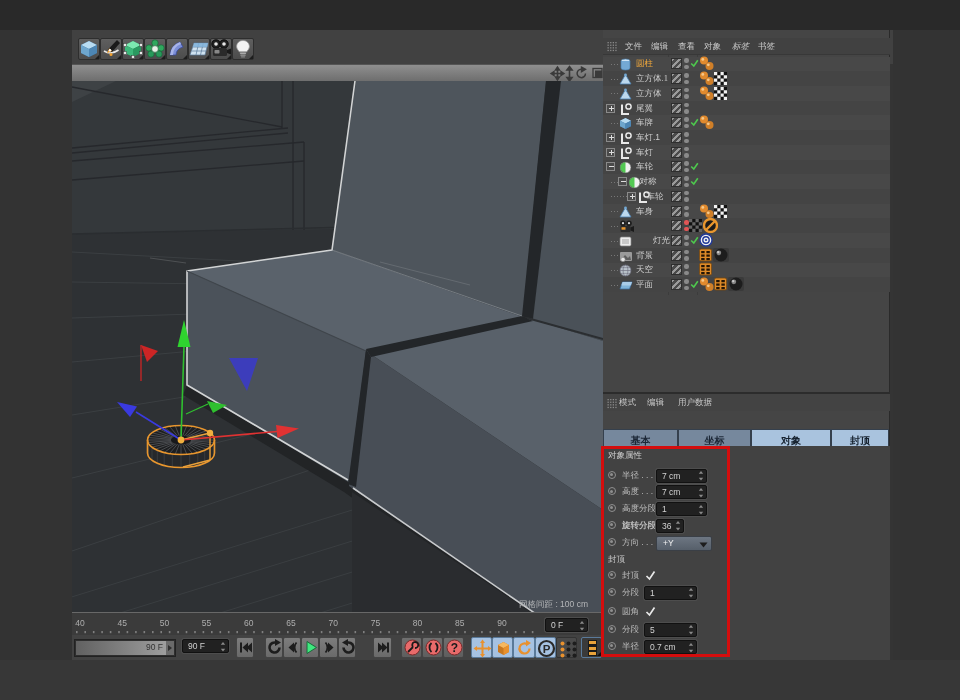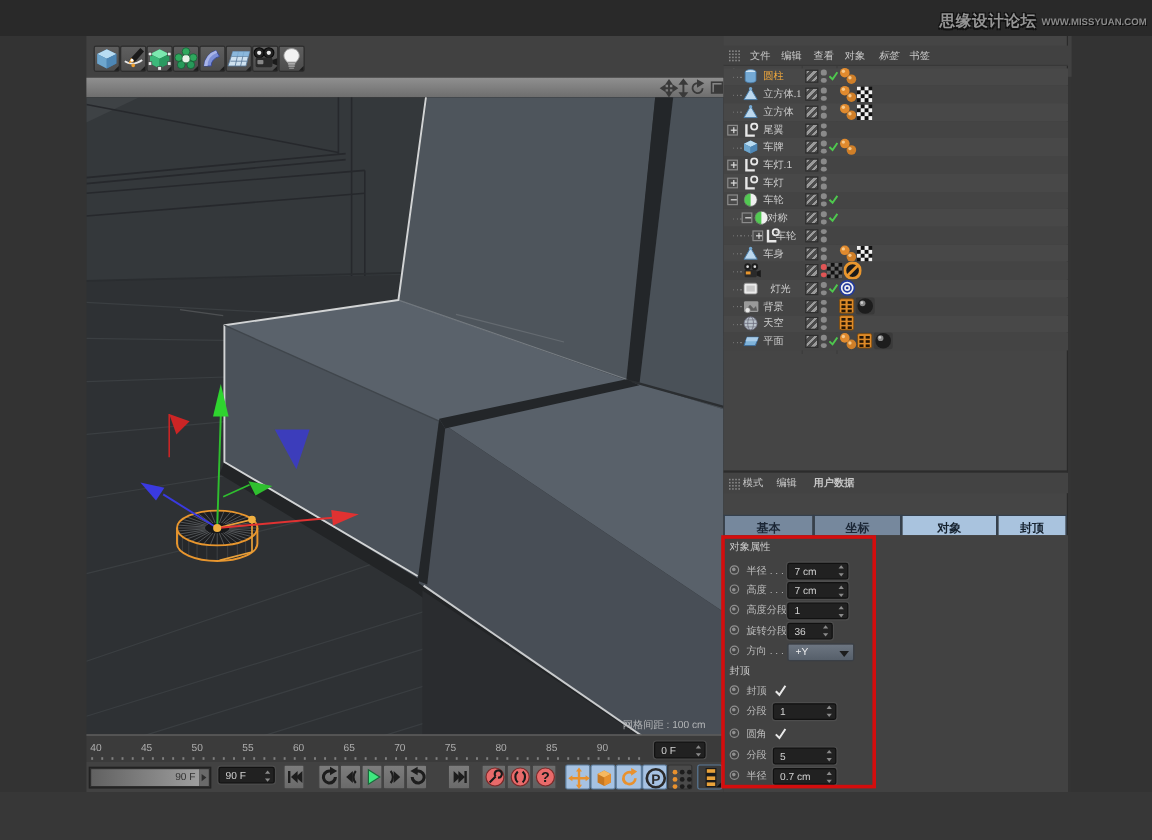--- a/index.html
+++ b/index.html
@@ -4,24 +4,20 @@
 *{margin:0;padding:0;box-sizing:border-box;}
 html,body{width:960px;height:700px;overflow:hidden;background:#343434;font-family:"Liberation Sans",sans-serif;}
 #page{position:relative;width:960px;height:700px;}
 .abs{position:absolute;}
 </style></head><body>
 <div id="page">
 <div class="abs" style="left:0;top:0;width:960px;height:30px;background:#292929;"></div>
 <div class="abs" style="left:0;top:30px;width:72px;height:630px;background:#333333;"></div>
 <div class="abs" style="left:893px;top:30px;width:67px;height:630px;background:#333333;"></div>
 <div class="abs" style="left:0;top:660px;width:960px;height:40px;background:#373737;"></div>
-<div class="abs" style="left:780px;top:7px;width:180px;height:20px;color:#8f8f8f;">
-<span style="position:absolute;left:3px;top:2px;font-size:13px;font-weight:bold;letter-spacing:0.5px;color:#949494;text-shadow:1px 1px 0 #111,-1px -1px 0 #111,1px -1px 0 #111,-1px 1px 0 #111;">思缘设计论坛</span>
-<span style="position:absolute;left:88px;top:7px;font-size:8px;font-weight:bold;letter-spacing:0px;color:#8a8a8a;text-shadow:1px 1px 0 #0d0d0d;">WWW.MISSYUAN.COM</span>
-</div>
 <div class="abs" style="left:72px;top:30px;width:821px;height:34px;background:#414141;"></div>
 <div class="abs" style="left:78px;top:38px;width:22px;height:22px;background:linear-gradient(#5f5f5f,#4c4c4c);border:1px solid #2e2e2e;border-radius:2px;">
       <svg width="20" height="20" style="position:absolute;left:0;top:0;">
         <polygon points="10,2 18,6 18,14 10,18 2,14 2,6" fill="#3c6f9c"></polygon>
         <polygon points="10,2 18,6 10,10 2,6" fill="#b8dcf2"></polygon>
         <polygon points="2,6 10,10 10,18 2,14" fill="#6ea6cd"></polygon>
         <polygon points="10,10 18,6 18,14 10,18" fill="#4d86b4"></polygon>
       </svg>
       <div class="abs" style="right:0;bottom:0;width:0;height:0;border-left:4px solid transparent;border-bottom:4px solid #1d1d1d;"></div>
     </div>
@@ -531,21 +527,21 @@
           <circle cx="7.5" cy="7.5" r="6.5" fill="none" stroke="#e8962e" stroke-width="2.4"></circle>
           <line x1="3" y1="12" x2="12" y2="3" stroke="#e8962e" stroke-width="2.4"></line>
         </svg>
       </div>
       <div class="abs" style="left:0;top:178.1px;width:287px;height:14.72px;background:#484848;"></div>
       <div class="abs" style="left:8px;top:185.5px;width:8px;height:1px;background-image:repeating-linear-gradient(90deg,#777 0,#777 1px,transparent 1px,transparent 3px);"></div>
       <div class="abs" style="left:16.0px;top:179.0px;width:16px;height:13px;"><svg width="13" height="13">
           <rect x="1" y="2" width="11" height="9" rx="1.5" fill="#ececec" stroke="#888" stroke-width="0.7"></rect>
           <rect x="3" y="4" width="7" height="5" fill="#c8c8c8"></rect>
         </svg></div>
-      <span style="position:absolute;left:39px;top:180.0px;font-size:8.5px;color:#cccccc;white-space:nowrap;">灯光</span>
+      <span style="position:absolute;left:50px;top:180.0px;font-size:8.5px;color:#cccccc;white-space:nowrap;">灯光</span>
       <div class="abs" style="left:68px;top:180.0px;width:11px;height:11px;background:repeating-linear-gradient(135deg,#9a9a9a 0,#9a9a9a 2px,#4a4a4a 2px,#4a4a4a 4.5px);border:1px solid #2e2e2e;"></div>
       <div class="abs" style="left:81px;top:180.0px;width:4.5px;height:4.5px;border-radius:50%;background:#8a8a8a;"></div>
       <div class="abs" style="left:81px;top:186.5px;width:4.5px;height:4.5px;border-radius:50%;background:#8a8a8a;"></div>
       <svg width="9" height="9" style="position:absolute;left:86.5px;top:180.5px;">
         <path d="M1.2 4.5 L3.8 7 L7.8 1.2" stroke="#4ec84e" stroke-width="1.6" fill="none"></path>
       </svg>
       <div class="abs" style="left:96px;top:178.0px;width:17px;height:15px;">
         <svg width="14" height="14" style="position:absolute;left:0;top:0;">
           <circle cx="7" cy="7" r="6" fill="#f0f0f0" stroke="#223a9a" stroke-width="1.4"></circle>
           <circle cx="7" cy="7" r="3.2" fill="none" stroke="#223a9a" stroke-width="1.4"></circle>
@@ -664,21 +660,21 @@
           <rect x="6.7" y="9.2" width="1.3" height="1.3"></rect>
           <rect x="9.3" y="9.2" width="1.3" height="1.3"></rect>
           <rect x="1.5" y="11.8" width="1.3" height="1.3"></rect>
           <rect x="4.1" y="11.8" width="1.3" height="1.3"></rect>
           <rect x="6.7" y="11.8" width="1.3" height="1.3"></rect>
           <rect x="9.3" y="11.8" width="1.3" height="1.3"></rect>
         </g>
       </svg>
       <span style="position:absolute;left:16px;top:3px;font-size:8.5px;color:#c8c8c8;">模式</span>
       <span style="position:absolute;left:44px;top:3px;font-size:8.5px;color:#c8c8c8;">编辑</span>
-      <span style="position:absolute;left:75px;top:3px;font-size:8.5px;color:#c8c8c8;font-weight:bold;">用户数据</span>
+      <span style="position:absolute;left:75px;top:3px;font-size:8.5px;color:#c8c8c8;">用户数据</span>
     </div>
 <div class="abs" style="left:603px;top:429px;width:75px;height:17px;background:linear-gradient(#76889d,#76889d);border:1px solid #35404d;border-bottom:none;text-align:center;"><span style="font-size:10px;font-weight:bold;color:#1c2736;position:relative;top:0px;">基本</span></div>
 <div class="abs" style="left:678px;top:429px;width:73px;height:17px;background:linear-gradient(#76889d,#76889d);border:1px solid #35404d;border-bottom:none;text-align:center;"><span style="font-size:10px;font-weight:bold;color:#1c2736;position:relative;top:0px;">坐标</span></div>
 <div class="abs" style="left:751px;top:429px;width:80px;height:17px;background:linear-gradient(#a9c3de,#a9c3de);border:1px solid #35404d;border-bottom:none;text-align:center;"><span style="font-size:10px;font-weight:bold;color:#16222f;position:relative;top:0px;">对象</span></div>
 <div class="abs" style="left:831px;top:429px;width:58px;height:17px;background:linear-gradient(#a9c3de,#a9c3de);border:1px solid #35404d;border-bottom:none;text-align:center;"><span style="font-size:10px;font-weight:bold;color:#16222f;position:relative;top:0px;">封顶</span></div>
 <div class="abs" style="left:603px;top:446px;width:287px;height:214px;background:#424242;"></div>
 <span style="position:absolute;left:608px;top:450px;font-size:8.5px;color:#cccccc;">对象属性</span>
 <div class="abs" style="left:608px;top:470.5px;width:8px;height:8px;border:1.2px solid #8f8f8f;border-radius:50%;">
       <div style="position:absolute;left:1.4px;top:1.4px;width:3px;height:3px;border-radius:50%;background:#8f8f8f;"></div>
     </div>
@@ -708,22 +704,22 @@
 <div class="abs" style="left:656px;top:502.1px;width:51px;height:14px;background:#212121;border:1px solid #111;box-shadow:0 0 0 1px #4d4d4d;border-radius:2px;">
       <span style="position:absolute;left:5px;top:1px;font-size:8.5px;color:#d2d2d2;">1</span>
       <svg width="6" height="12" style="position:absolute;right:2px;top:0.5px;">
         <polygon points="3,1 0.8,3.8 5.2,3.8" fill="#8a8a8a"></polygon>
         <polygon points="3,10.5 0.8,7.7 5.2,7.7" fill="#8a8a8a"></polygon>
       </svg>
     </div>
 <div class="abs" style="left:608px;top:520.9px;width:8px;height:8px;border:1.2px solid #8f8f8f;border-radius:50%;">
       <div style="position:absolute;left:1.4px;top:1.4px;width:3px;height:3px;border-radius:50%;background:#8f8f8f;"></div>
     </div>
-<span style="position:absolute;left:622px;top:519.9px;font-size:8.5px;color:#bcbcbc;">旋转分段</span>
-<div class="abs" style="left:656px;top:518.9px;width:38px;height:14px;background:#212121;border:1px solid #111;box-shadow:0 0 0 1px #4d4d4d;border-radius:2px;">
+<span style="position:absolute;left:622px;top:519.9px;font-size:8.5px;color:#bcbcbc;font-weight:bold;">旋转分段</span>
+<div class="abs" style="left:656px;top:518.9px;width:28px;height:14px;background:#212121;border:1px solid #111;box-shadow:0 0 0 1px #4d4d4d;border-radius:2px;">
       <span style="position:absolute;left:5px;top:1px;font-size:8.5px;color:#d2d2d2;">36</span>
       <svg width="6" height="12" style="position:absolute;right:2px;top:0.5px;">
         <polygon points="3,1 0.8,3.8 5.2,3.8" fill="#8a8a8a"></polygon>
         <polygon points="3,10.5 0.8,7.7 5.2,7.7" fill="#8a8a8a"></polygon>
       </svg>
     </div>
 <div class="abs" style="left:608px;top:537.7px;width:8px;height:8px;border:1.2px solid #8f8f8f;border-radius:50%;">
       <div style="position:absolute;left:1.4px;top:1.4px;width:3px;height:3px;border-radius:50%;background:#8f8f8f;"></div>
     </div>
 <span style="position:absolute;left:622px;top:536.7px;font-size:8.5px;color:#bcbcbc;">方向 . . .</span>

